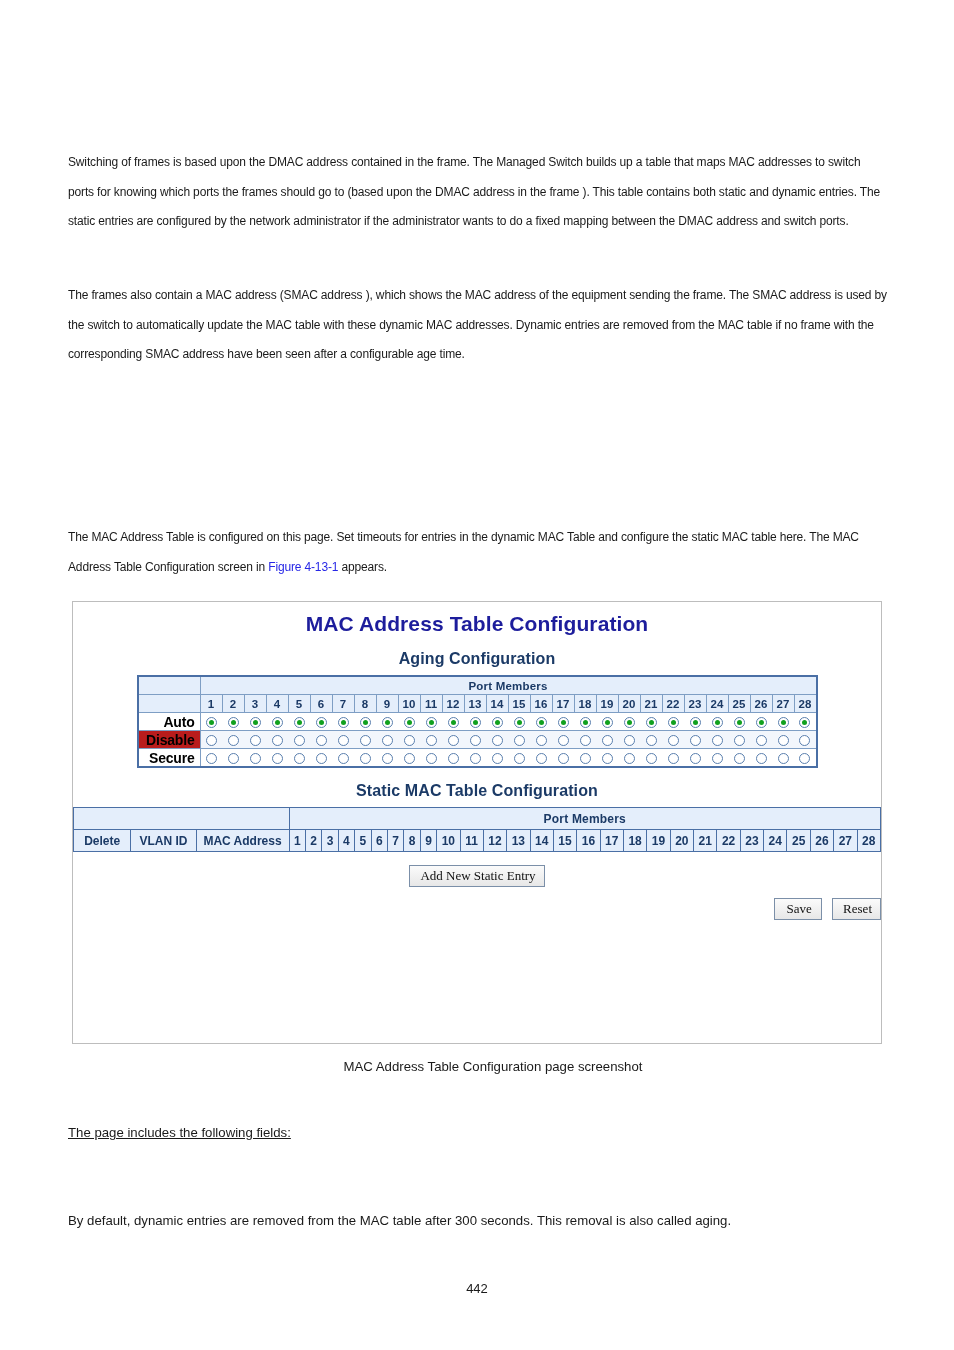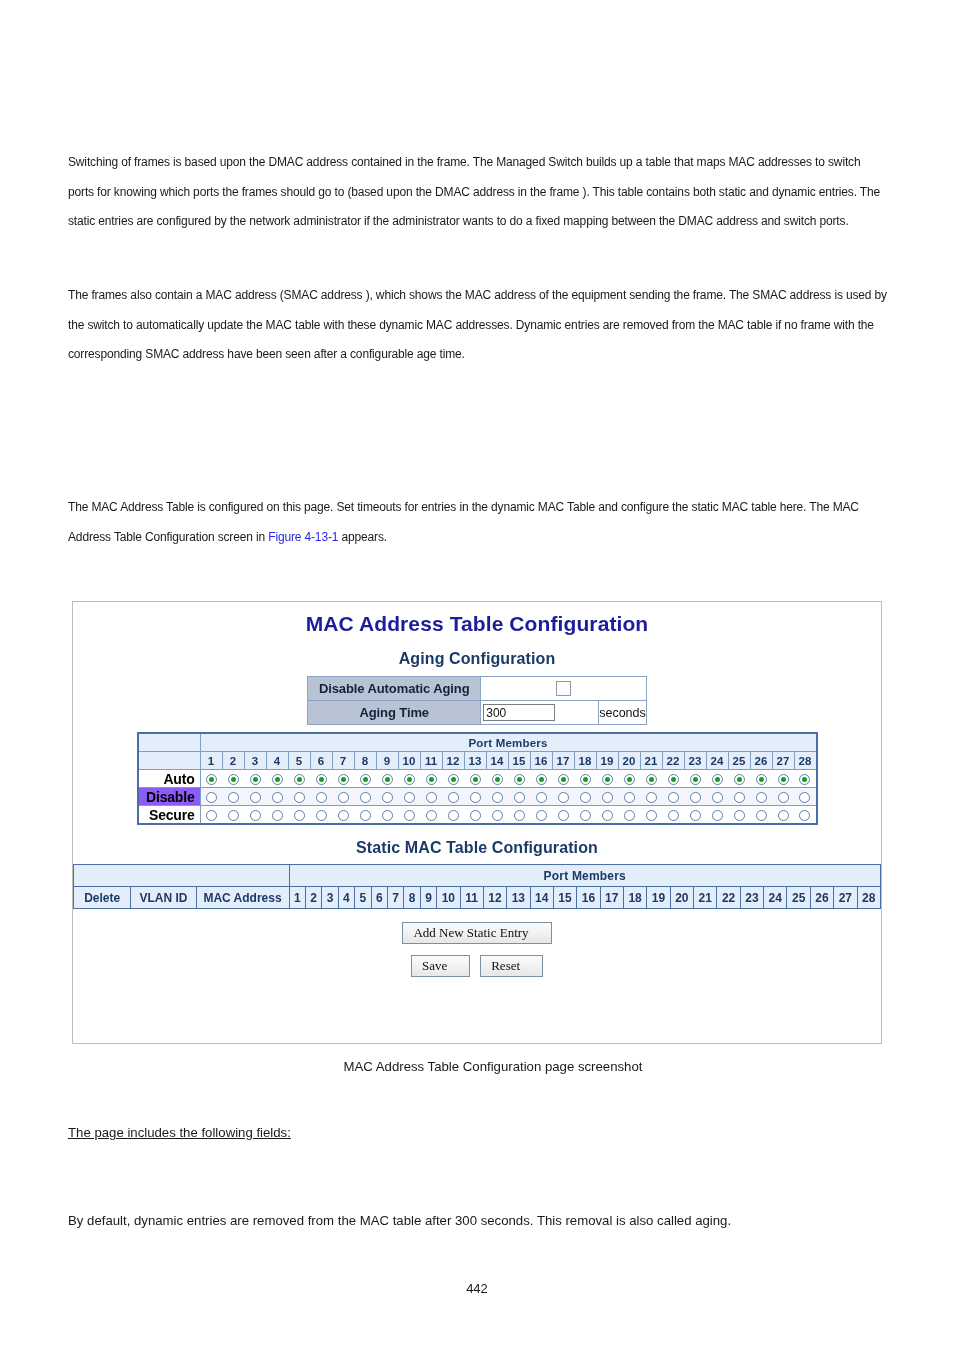--- a/index.html
+++ b/index.html
@@ -35,21 +35,21 @@
   .para2-wrap {
     position: absolute;
     left: 68px;
     top: 281px;
     width: 820px;
   }
 
   .para3-wrap {
     position: absolute;
     left: 68px;
-    top: 493px;
+    top: 523px;
     width: 820px;
   }
   .link-ref {
     color: #2727e6;
   }
 
   
   .figure-panel {
     position: absolute;
     left: 72px;
@@ -203,21 +203,21 @@
     letter-spacing: -0.2px;
   }
   .learn tr.rowA td.radio-cell { background: #ffffff; }
   .learn tr.rowB td.radio-cell { background: #f2f6fc; }
   .learn td.radio-cell {
     height: 17px;
     border-left: none;
     border-right: none;
   }
   .learn tr.rowA td.rowlabel { background: #ffffff; }
-  .learn tr.rowB td.rowlabel { background: #8b5cf6; }
+  .learn tr.rowB td.rowlabel { background: #b91c1c; }
 
   .radio {
     width: 11px;
     height: 11px;
     border-radius: 50%;
     border: 1px solid #5a7fae;
     background: #ffffff;
     display: inline-block;
     vertical-align: middle;
     box-sizing: border-box;
@@ -277,30 +277,30 @@
     display: flex;
     justify-content: center;
     margin-top: 13px;
   }
   .btn {
     background: linear-gradient(to bottom, #fbfbfb 0%, #f0f0f0 55%, #e7e7e7 100%);
     border: 1px solid #7b8fa8;
     font-family: "Liberation Serif", serif;
     font-size: 13px;
     color: #111;
-    padding: 2px 22px 3px 10px;
+    padding: 2px 8px 3px 10px;
     line-height: 15px;
     box-sizing: border-box;
     cursor: pointer;
   }
   .btn-small {
     min-width: 48px;
     text-align: center;
   }
-  .btn-row.small-row { margin-top: 11px; gap: 10px; }
+  .btn-row.small-row { margin-top: 11px; gap: 10px; justify-content: flex-end; }
 
   
   .fig-caption {
     position: absolute;
     left: 16px;
     top: 1059px;
     width: 954px;
     text-align: center;
     font-size: 13.2px;
     color: #1a1a1a;
@@ -347,39 +347,20 @@
 <div class="para3-wrap">
   <p class="para"><span>The MAC Address Table is configured on this page. Set timeouts for entries in the dynamic MAC Table and configure the static MAC table here. The MAC Address Table Configuration screen in </span><span class="link-ref">Figure 4-13-1</span><span> appears.</span></p>
 </div>
 
 <div class="figure-panel">
 
   <div class="fig-title">MAC Address Table Configuration</div>
 
   <div class="section-head">Aging Configuration</div>
 
-  <div class="aging-wrap">
-    <table class="aging">
-      <tbody>
-          <tr>
-        <td class="aging-label">Disable Automatic Aging</td>
-        <td class="aging-val" colspan="2">
-          <span class="cbx"></span>
-        </td>
-      </tr>
-      <tr class="aging-time-row">
-        <td class="aging-label">Aging Time</td>
-        <td class="aging-val">
-          <span class="txtbox">300</span>
-        </td>
-        <td class="aging-unit">seconds</td>
-      </tr>
-    </tbody>
-      </table>
-  </div>
 
 
   <div class="learn-wrap">
     <table class="learn">
       <tbody id="learn-body">
           <tr>
             <td class="corner"></td>
             <td class="pm-head" colspan="28">Port Members</td>
           </tr>
           <tr>

